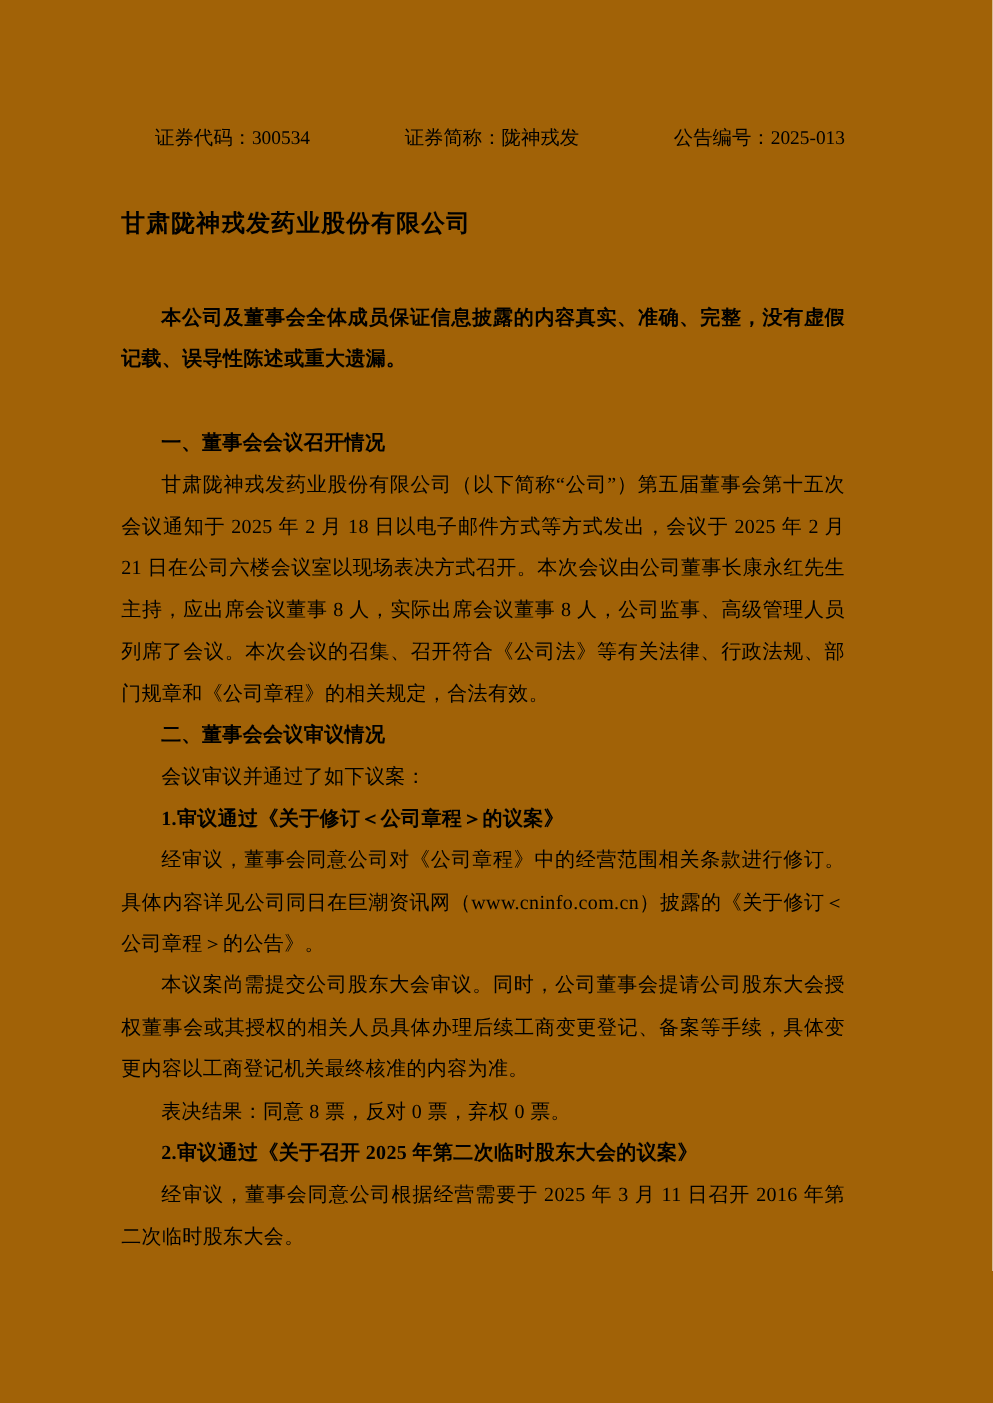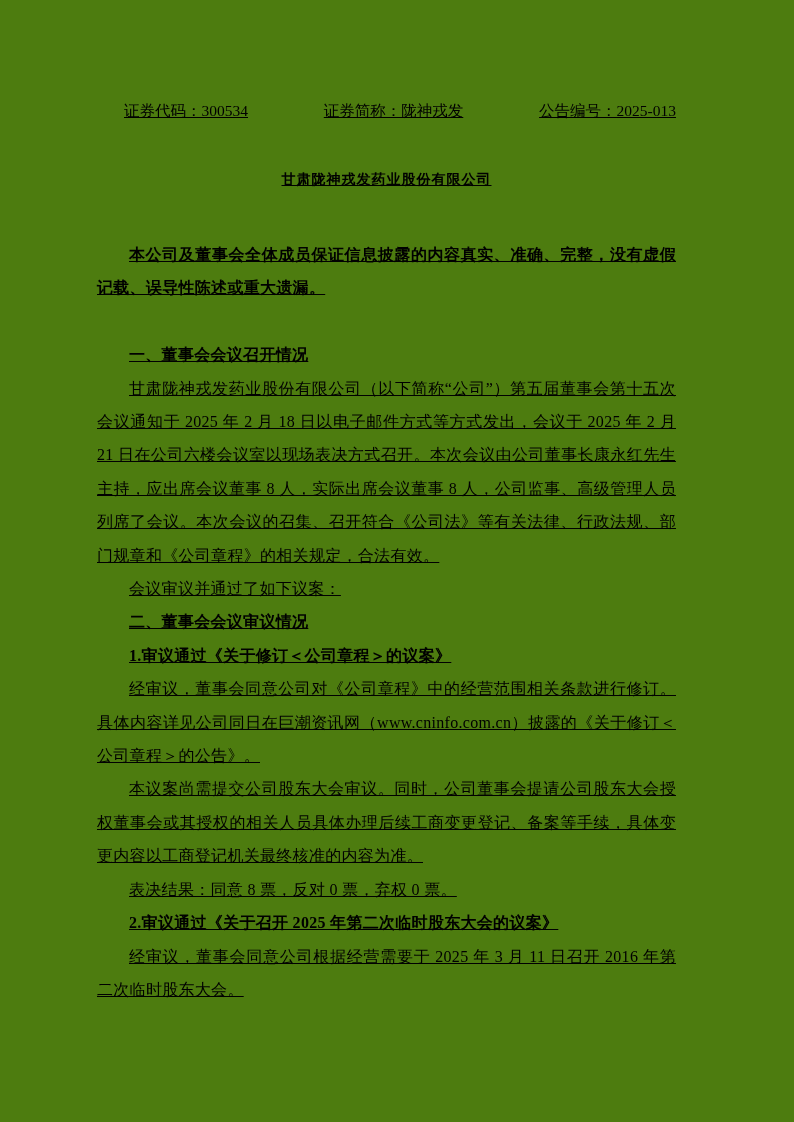--- a/index.html
+++ b/index.html
@@ -1,42 +1,41 @@
 <!DOCTYPE html>
 <html><head>
 <meta charset="utf-8">
 <style>
   html, body { margin: 0; padding: 0; background: #ffffff; }
   .page {
     position: relative;
     width: 794px;
     height: 1122px;
     margin: 0 auto;
-    background: #4d7c0f;
+    background: #a16207;
     box-sizing: border-box;
     padding: 101px 118px 0 97px;
     font-family: "Liberation Serif", "DejaVu Serif", serif;
     color: #000000;
     overflow: hidden;
-    text-decoration: underline;
   }
   .doc-header {
     display: flex;
     justify-content: space-between;
     align-items: baseline;
     padding-left: 27px;
     font-size: 15.5px;
     line-height: 20px;
     white-space: nowrap;
   }
   .doc-title {
     margin-top: 37px;
-    text-align: center;
+    text-align: left;
     font-weight: bold;
-    font-size: 14px;
+    font-size: 19px;
     line-height: 44px;
     letter-spacing: 1px;
   }
   .doc-body {
     margin-top: 36px;
     font-size: 16px;
     line-height: 33.4px;
     text-align: justify;
     letter-spacing: 0.3px;
   }
@@ -62,22 +61,22 @@
     <div>甘肃陇神戎发药业股份有限公司</div>
   </div>
 
   <div class="doc-body">
     <p class="para bold">本公司及董事会全体成员保证信息披露的内容真实、准确、完整，没有虚假记载、误导性陈述或重大遗漏。</p>
     <div class="gap-line"></div>
 
     <p class="para bold">一、董事会会议召开情况</p>
     <p class="para">甘肃陇神戎发药业股份有限公司（以下简称“公司”）第五届董事会第十五次会议通知于 2025 年 2 月 18 日以电子邮件方式等方式发出，会议于 2025 年 2 月 21 日在公司六楼会议室以现场表决方式召开。本次会议由公司董事长康永红先生主持，应出席会议董事 8 人，实际出席会议董事 8 人，公司监事、高级管理人员列席了会议。本次会议的召集、召开符合《公司法》等有关法律、行政法规、部门规章和《公司章程》的相关规定，合法有效。</p>
 
+    <p class="para bold">二、董事会会议审议情况</p>
     <p class="para">会议审议并通过了如下议案：</p>
-    <p class="para bold">二、董事会会议审议情况</p>
 
     <p class="para bold">1.审议通过《关于修订＜公司章程＞的议案》</p>
     <p class="para">经审议，董事会同意公司对《公司章程》中的经营范围相关条款进行修订。具体内容详见公司同日在巨潮资讯网（www.cninfo.com.cn）披露的《关于修订＜公司章程＞的公告》。</p>
     <p class="para">本议案尚需提交公司股东大会审议。同时，公司董事会提请公司股东大会授权董事会或其授权的相关人员具体办理后续工商变更登记、备案等手续，具体变更内容以工商登记机关最终核准的内容为准。</p>
     <p class="para">表决结果：同意 8 票，反对 0 票，弃权 0 票。</p>
 
     <p class="para bold">2.审议通过《关于召开 2025 年第二次临时股东大会的议案》</p>
     <p class="para">经审议，董事会同意公司根据经营需要于 2025 年 3 月 11 日召开 2016 年第二次临时股东大会。</p>
   </div>
 

